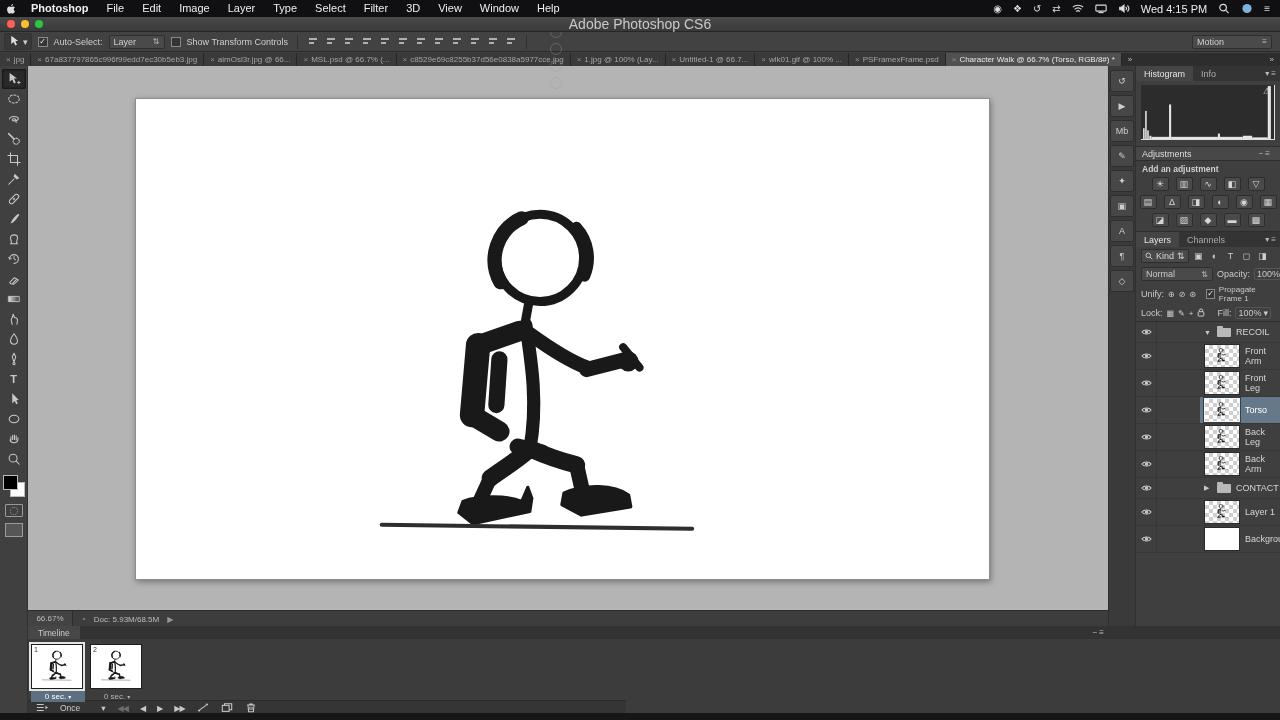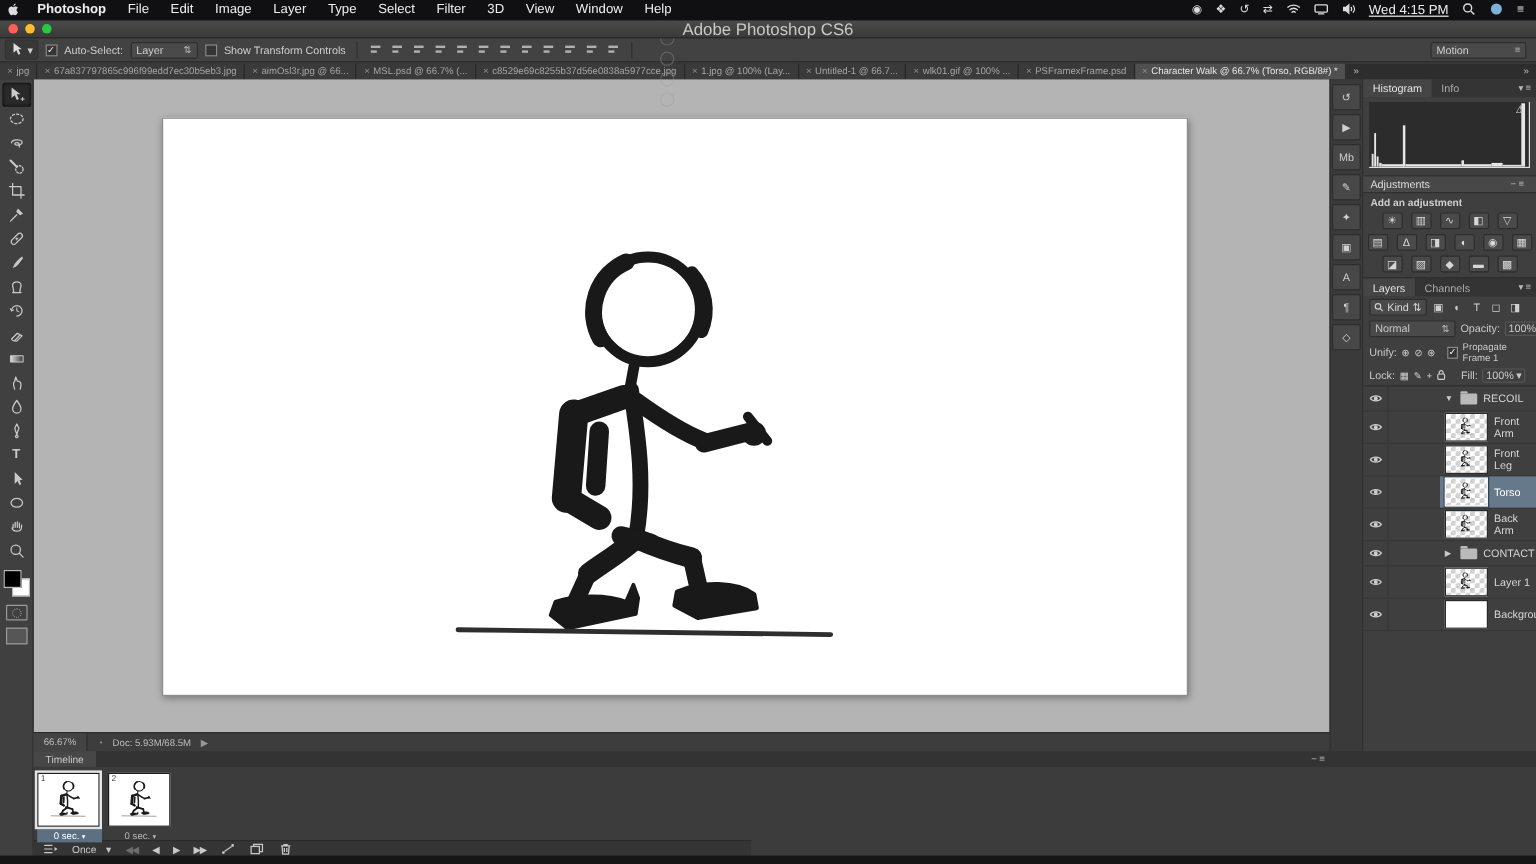--- a/index.html
+++ b/index.html
@@ -9,21 +9,21 @@
   
   .menubar{position:absolute;left:0;top:0;width:1280px;height:17px;background:#101012;
            display:flex;align-items:center;font-size:11px;color:#eee;z-index:30;}
   .mb-apple{width:22px;text-align:center;}
   .mb-apple svg{width:11px;height:12px;vertical-align:-2px;fill:#ddd;}
   .mb-item{padding:0 9px;line-height:17px;}
   .mb-item.bold{font-weight:bold;}
   .mb-right{margin-left:auto;display:flex;align-items:center;gap:11px;padding-right:10px;font-size:10px;}
   .mb-ic{color:#ddd;font-size:10px;line-height:17px;}
   .mb-ic svg{width:12px;height:11px;vertical-align:-2px;stroke:#ddd;fill:none;stroke-width:1.3;}
-  .mb-clock{font-size:11px;text-decoration:underline;}
+  .mb-clock{font-size:11px;}
   
   .titlebar{position:absolute;left:0;top:17px;width:1280px;height:14px;
             background:linear-gradient(#4a4a4a,#3a3a3a);border-bottom:1px solid #262626;
             display:flex;align-items:center;z-index:29;}
   .lights{display:flex;gap:6px;padding-left:7px;}
   .light{width:8px;height:8px;border-radius:50%;}
   .l-red{background:#ff5f57;}.l-yellow{background:#febc2e;}.l-green{background:#28c840;}
   .wtitle{position:absolute;left:0;right:0;text-align:center;font-size:14px;color:#c9c9c9;}
   
   .optionsbar{position:absolute;left:0;top:32px;width:1280px;height:20px;background:#424242;
@@ -150,21 +150,21 @@
   .frame.selected .fthumb{outline:2px solid #e4e4e4;}
   .fnum{position:absolute;left:2px;top:1px;font-size:7px;color:#333;z-index:2;}
   .fthumb svg{position:absolute;left:10px;top:4px;}
   .fdelay{margin-top:2px;height:11px;font-size:8px;color:#b5b5b5;display:flex;align-items:center;
           justify-content:center;gap:2px;}
   .frame.selected .fdelay{background:#5c7082;color:#fff;}
   .fd-caret{font-size:6px;}
   .tl-controls{height:14px;background:#353535;border-top:1px solid #2a2a2a;display:flex;align-items:center;
                gap:12px;padding-left:8px;font-size:8.5px;color:#c9c9c9;width:590px;}
   .tl-controls svg{width:12px;height:11px;stroke:#c9c9c9;fill:none;stroke-width:1.2;}
-  .loop-dd{display:flex;align-items:flex-start;gap:8px;}
+  .loop-dd{display:flex;align-items:flex-start;gap:21px;}
   .pb{font-size:8px;letter-spacing:-1px;}
   .bottomedge{position:absolute;left:0;bottom:0;width:1280px;height:7px;background:#161616;z-index:40;}
 </style>
 </head>
 <body>
 
 <svg width="0" height="0" style="position:absolute">
   <symbol id="walker" viewBox="0 0 320 340">
     <g fill="none" stroke="#191919" stroke-linecap="round" stroke-linejoin="round">
       <circle cx="160" cy="60" r="43" stroke-width="9"></circle>
@@ -709,20 +709,39 @@
             </svg>
           </span>
           <span class="lmain">
 
             <span class="thumb">
               <svg width="14" height="16" viewBox="0 0 320 340">
                 <use href="#walker"></use>
               </svg>
             </span>
 
+            <span class="lname">Back Leg</span>
+
+          </span>
+        </div>
+        <div class="lrow t-layer">
+          <span class="eyebox">
+            <svg viewBox="0 0 12 8">
+              <path d="M1,4 C3,1 9,1 11,4 C9,7 3,7 1,4 Z"></path>
+              <circle cx="6" cy="4" r="1.2" fill="#cfcfcf"></circle>
+            </svg>
+          </span>
+          <span class="lmain">
+
+            <span class="thumb">
+              <svg width="14" height="16" viewBox="0 0 320 340">
+                <use href="#walker"></use>
+              </svg>
+            </span>
+
             <span class="lname">Back Arm</span>
 
           </span>
         </div>
         <div class="lrow t-group-closed">
           <span class="eyebox">
             <svg viewBox="0 0 12 8">
               <path d="M1,4 C3,1 9,1 11,4 C9,7 3,7 1,4 Z"></path>
               <circle cx="6" cy="4" r="1.2" fill="#cfcfcf"></circle>
             </svg>

